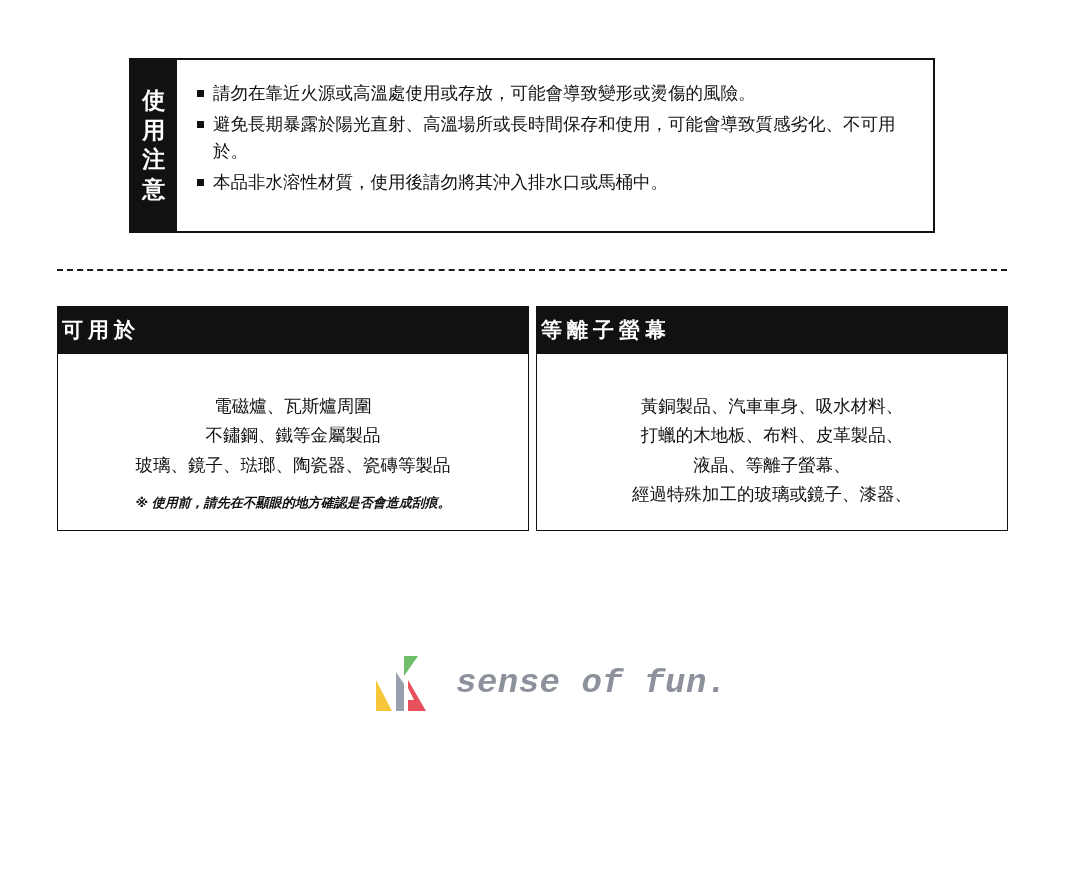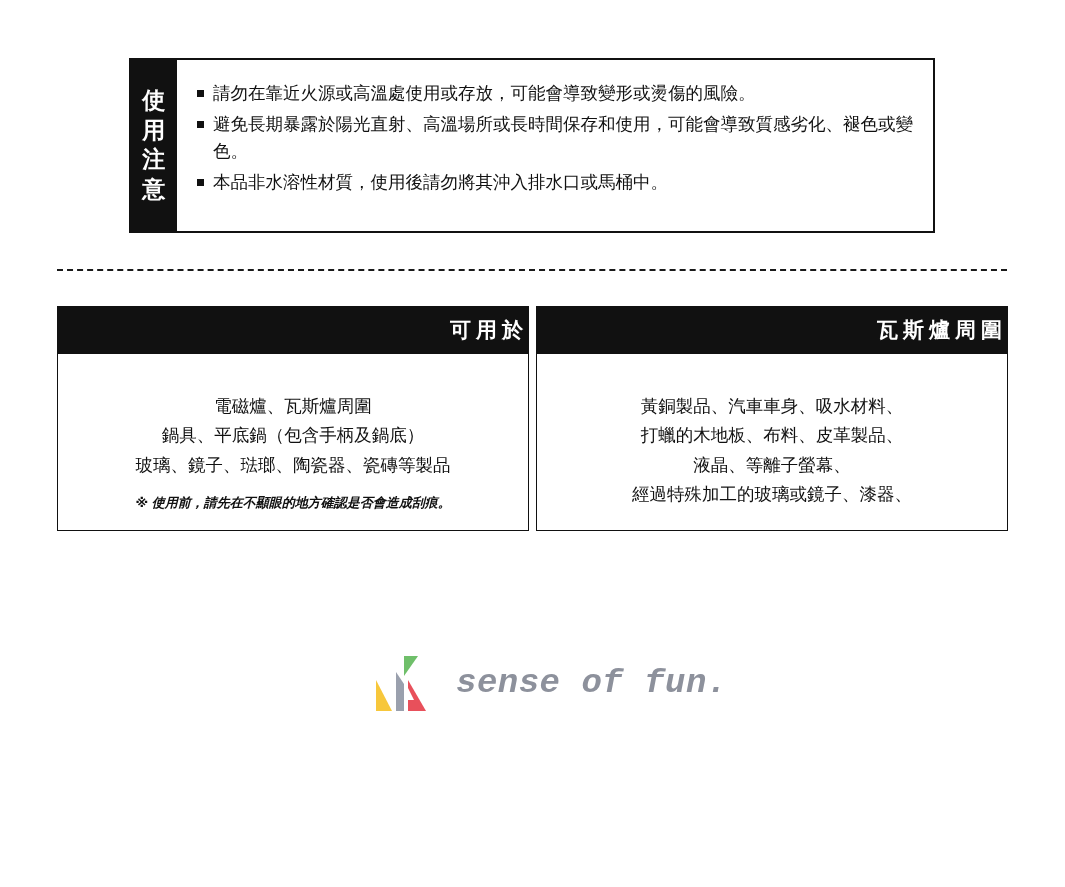--- a/index.html
+++ b/index.html
@@ -89,25 +89,25 @@
   }
   .table-box {
     width: 472px;
     border: 1px solid #111111;
     box-sizing: border-box;
     background: #ffffff;
   }
   .table-head {
     background: #111111;
     color: #ffffff;
-    text-align: right;
+    text-align: left;
     font-size: 21px;
     font-weight: 700;
     letter-spacing: 5px;
-    padding: 9px 0 10px 12px;
+    padding: 9px 0 10px 4px;
   }
   .table-body {
     padding: 18px 10px 16px 10px;
     text-align: center;
     font-size: 17.5px;
     line-height: 1.68;
     margin-top: 20px;
   }
   .table-body .row { white-space: nowrap; }
   .note-row {
@@ -154,45 +154,45 @@
     <span>注</span>
     <span>意</span>
   </div>
   <div class="notice-body">
     <div class="notice-item">
       <span class="bullet"></span>
       <span class="notice-text">請勿在靠近火源或高溫處使用或存放，可能會導致變形或燙傷的風險。</span>
     </div>
     <div class="notice-item">
       <span class="bullet"></span>
-      <span class="notice-text">避免長期暴露於陽光直射、高溫場所或長時間保存和使用，可能會導致質感劣化、褪色或變色。</span>
+      <span class="notice-text">避免長期暴露於陽光直射、高溫場所或長時間保存和使用，可能會導致質感劣化、不可用於。</span>
     </div>
     <div class="notice-item">
       <span class="bullet"></span>
       <span class="notice-text">本品非水溶性材質，使用後請勿將其沖入排水口或馬桶中。</span>
     </div>
   </div>
 </div>
 
 <div class="divider"></div>
 
 <div class="tables">
 
   <div class="table-box">
     <div class="table-head">可用於</div>
     <div class="table-body">
       <div class="row">電磁爐、瓦斯爐周圍</div>
-      <div class="row">鍋具、平底鍋（包含手柄及鍋底）</div>
+      <div class="row">不鏽鋼、鐵等金屬製品</div>
       <div class="row">玻璃、鏡子、琺瑯、陶瓷器、瓷磚等製品</div>
       <div class="note-row">※ 使用前，請先在不顯眼的地方確認是否會造成刮痕。</div>
     </div>
   </div>
 
   <div class="table-box">
-    <div class="table-head">瓦斯爐周圍</div>
+    <div class="table-head">等離子螢幕</div>
     <div class="table-body">
       <div class="row">黃銅製品、汽車車身、吸水材料、</div>
       <div class="row">打蠟的木地板、布料、皮革製品、</div>
       <div class="row">液晶、等離子螢幕、</div>
       <div class="row">經過特殊加工的玻璃或鏡子、漆器、</div>
     </div>
   </div>
 
 </div>
 

